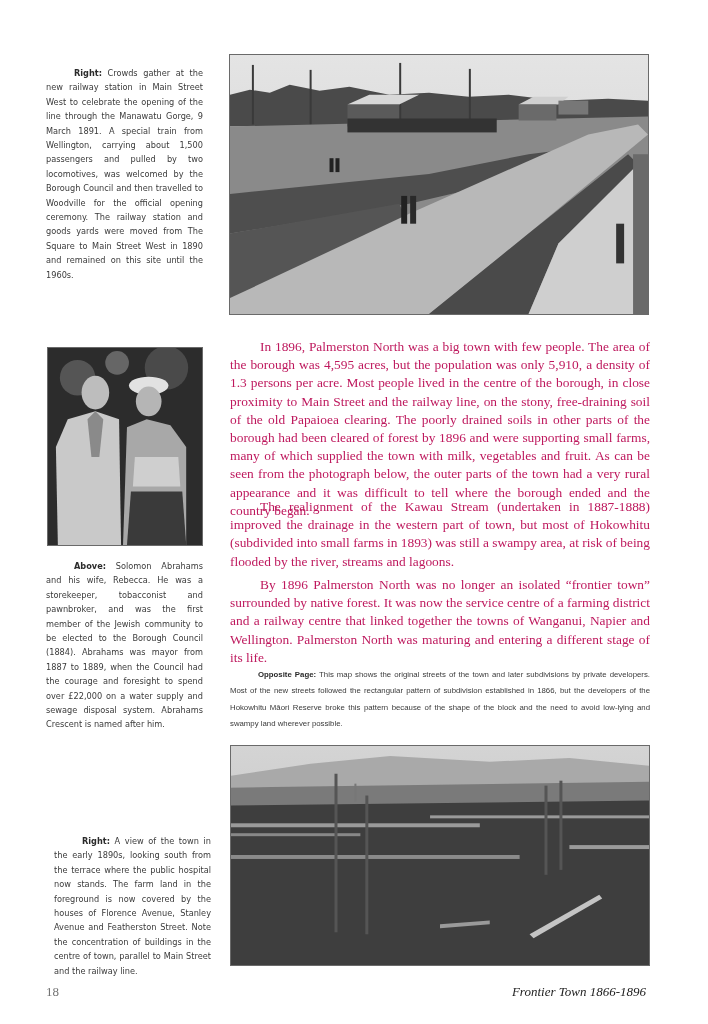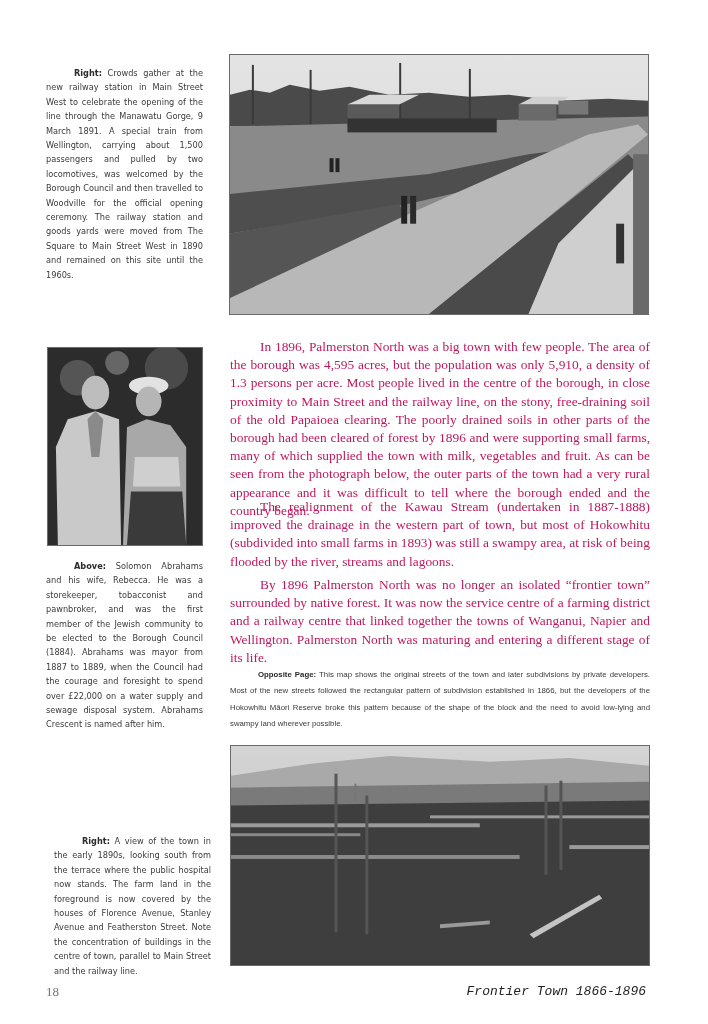--- a/index.html
+++ b/index.html
@@ -45,21 +45,21 @@
     overflow: hidden;
     box-sizing: border-box;
   }
   .photo svg { display: block; width: 100%; height: 100%; }
   .footer-num {
     position: absolute; left: 46px; top: 984px;
     font-family: "Liberation Serif", serif; font-size: 13px; color: #737373;
   }
   .footer-title {
     position: absolute; right: 62px; top: 984px;
-    font-family: Liberation Mono, monospace; font-style: italic; font-size: 13px; color: #222;
+    font-family: Liberation Serif, serif; font-style: italic; font-size: 13px; color: #222;
   }
 </style>
 </head>
 <body>
 
 <p class="caption" style="left:46px; top:66px; width:157px;">
   <span class="lead">Right:</span><span> Crowds gather at the new railway station in Main Street West to celebrate the opening of the line through the Manawatu Gorge, 9 March 1891. A special train from Wellington, carrying about 1,500 passengers and pulled by two locomotives, was welcomed by the Borough Council and then travelled to Woodville for the official opening ceremony. The railway station and goods yards were moved from The Square to Main Street West in 1890 and remained on this site until the 1960s.</span>
 </p>
 
 <div class="photo" style="left:229px; top:54px; width:420px; height:261px;">

